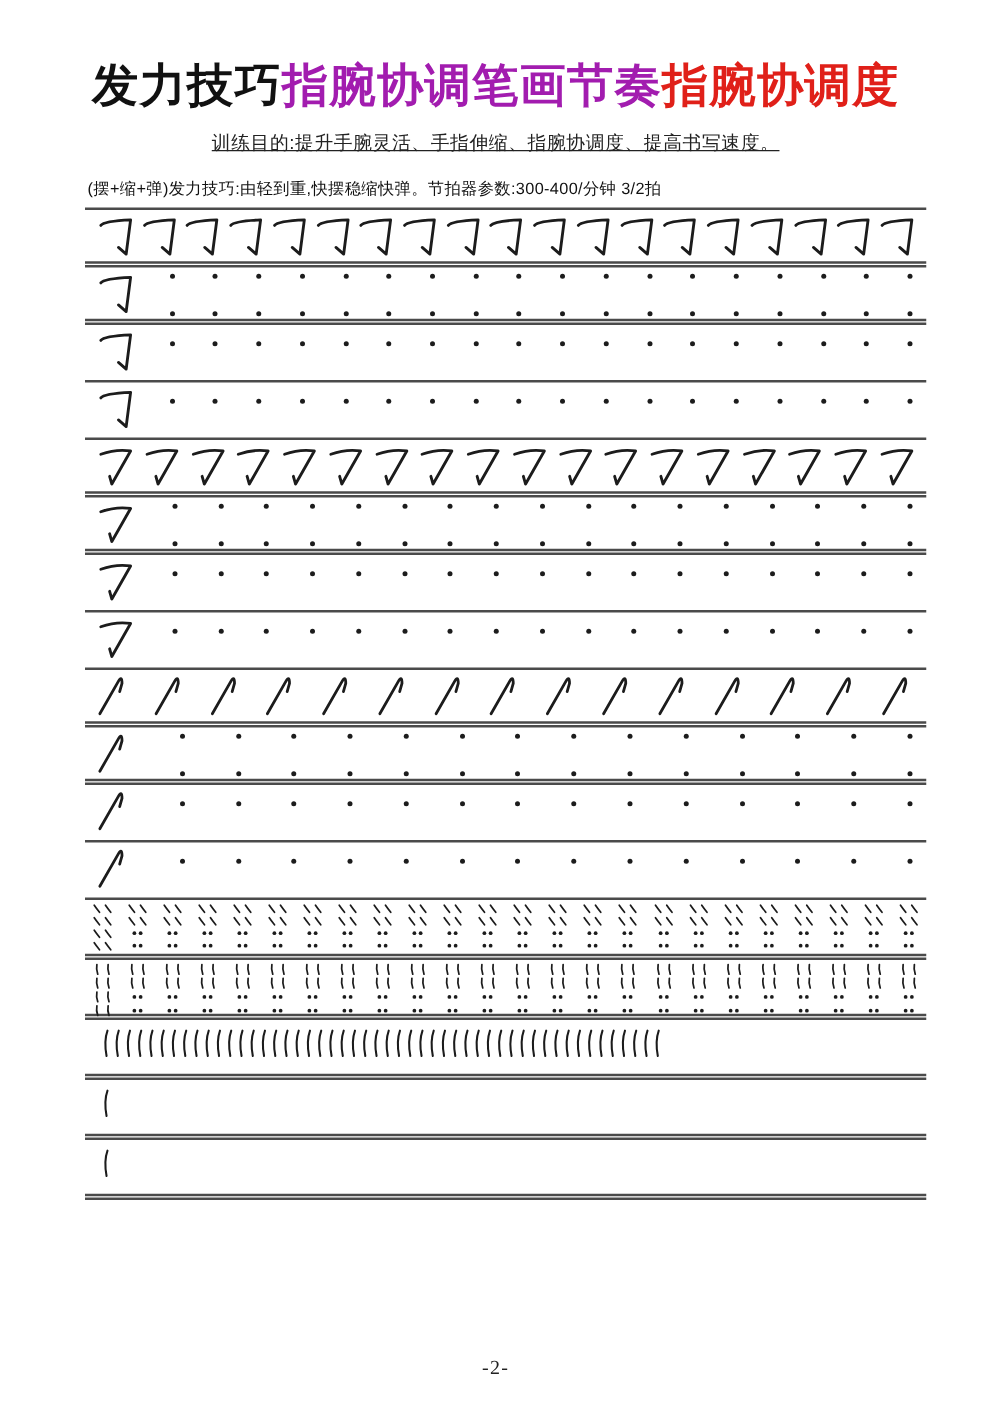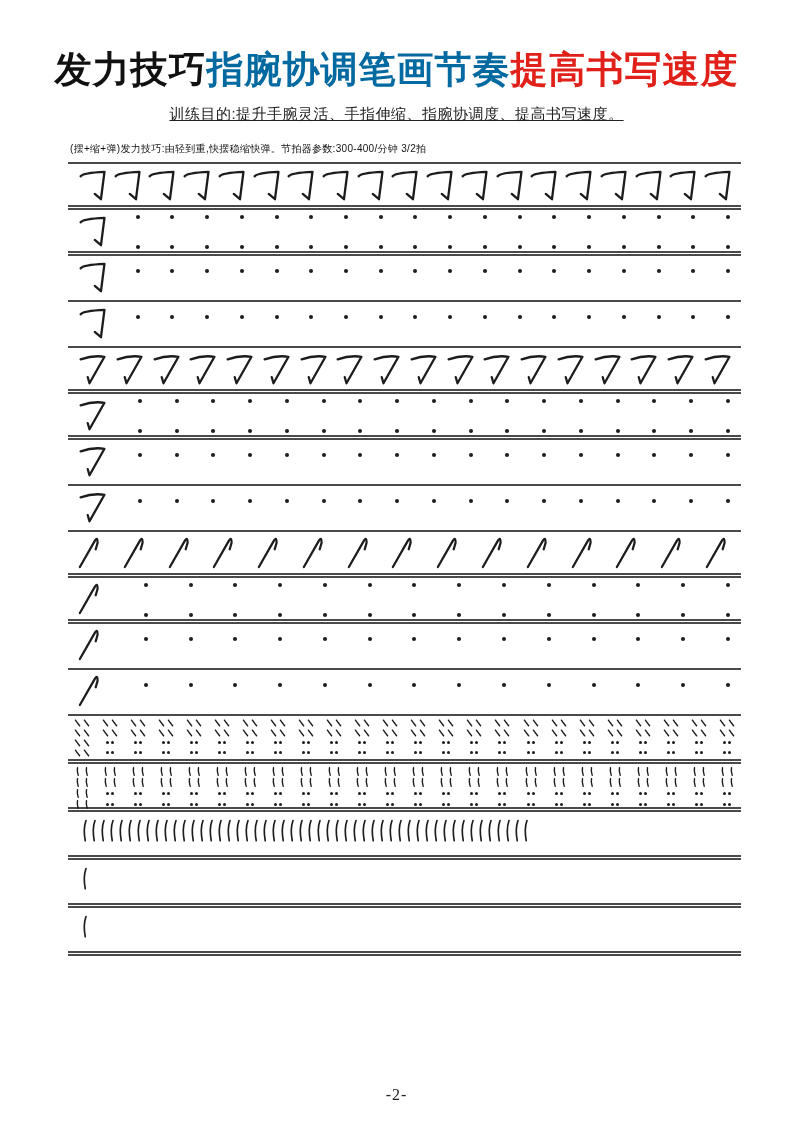--- a/index.html
+++ b/index.html
@@ -13,21 +13,21 @@
     letter-spacing:1px;font-family:"Liberation Serif", serif;line-height:1.1;
     white-space:nowrap;
   }
   .subtitle{
     text-align:center;margin-top:14px;font-size:15px;color:#222;
     letter-spacing:0.5px;
     text-decoration:underline;
   }
   .content{margin:0 52px 0 68px;}
   .sec-header{
-    margin-top:14px;padding:4px 2px 6px 2px;font-size:10px;color:#111;
+    margin-top:14px;padding:4px 2px 6px 2px;font-size:13px;color:#111;
     border-bottom:2px solid #4a4a4a;letter-spacing:0.3px;
   }
   .row{
     position:relative;height:46px;display:flex;align-items:flex-start;
     padding:2px 8px 0 10px;box-sizing:border-box;
   }
   .sep-solid{border-bottom:2px solid #4a4a4a;}
   .sep-double{border-bottom:5px double #4a4a4a;}
   .row .cells{flex:1;display:flex;justify-content:space-between;align-items:flex-start;height:100%;}
   .dotcol{display:flex;flex-direction:column;justify-content:space-between;height:34px;margin-top:3px;align-items:center;width:10px;}
@@ -44,21 +44,21 @@
   .ldot{width:3px;height:3px;border-radius:50%;background:#1c1c1c;}
   .footer{
     position:absolute;bottom:18px;left:0;right:0;text-align:center;
     font-size:16px;font-family:"Liberation Serif", serif;color:#222;letter-spacing:1px;
   }
 </style>
 </head>
 <body>
 
 <div class="sheet">
-  <div class="title" id="title"><span style="color: rgb(17, 17, 17);">发力技巧</span><span style="color: #0369a1;">指腕协调笔画节奏</span><span style="color: rgb(224, 32, 25);">提高书写速度</span></div>
+  <div class="title" id="title"><span style="color: rgb(17, 17, 17);">发力技巧</span><span style="color: #a21caf;">指腕协调笔画节奏</span><span style="color: rgb(224, 32, 25);">指腕协调度</span></div>
   <div class="subtitle">训练目的:提升手腕灵活、手指伸缩、指腕协调度、提高书写速度。</div>
 
   <div class="content">
     <div class="sec-header">(摆+缩+弹)发力技巧:由轻到重,快摆稳缩快弹。节拍器参数:300-400/分钟  3/2拍</div>
     <div id="sec1">
         <div class="row sep-double">
           <div class="cells">
             <svg viewBox="0 0 34 42" width="30" height="40">
               <path d="M3 10 Q6 6 30 5 L26 36 L19 30" fill="none" stroke="#1c1c1c" stroke-width="2.6" stroke-linecap="round" stroke-linejoin="round"></path>
             </svg>

